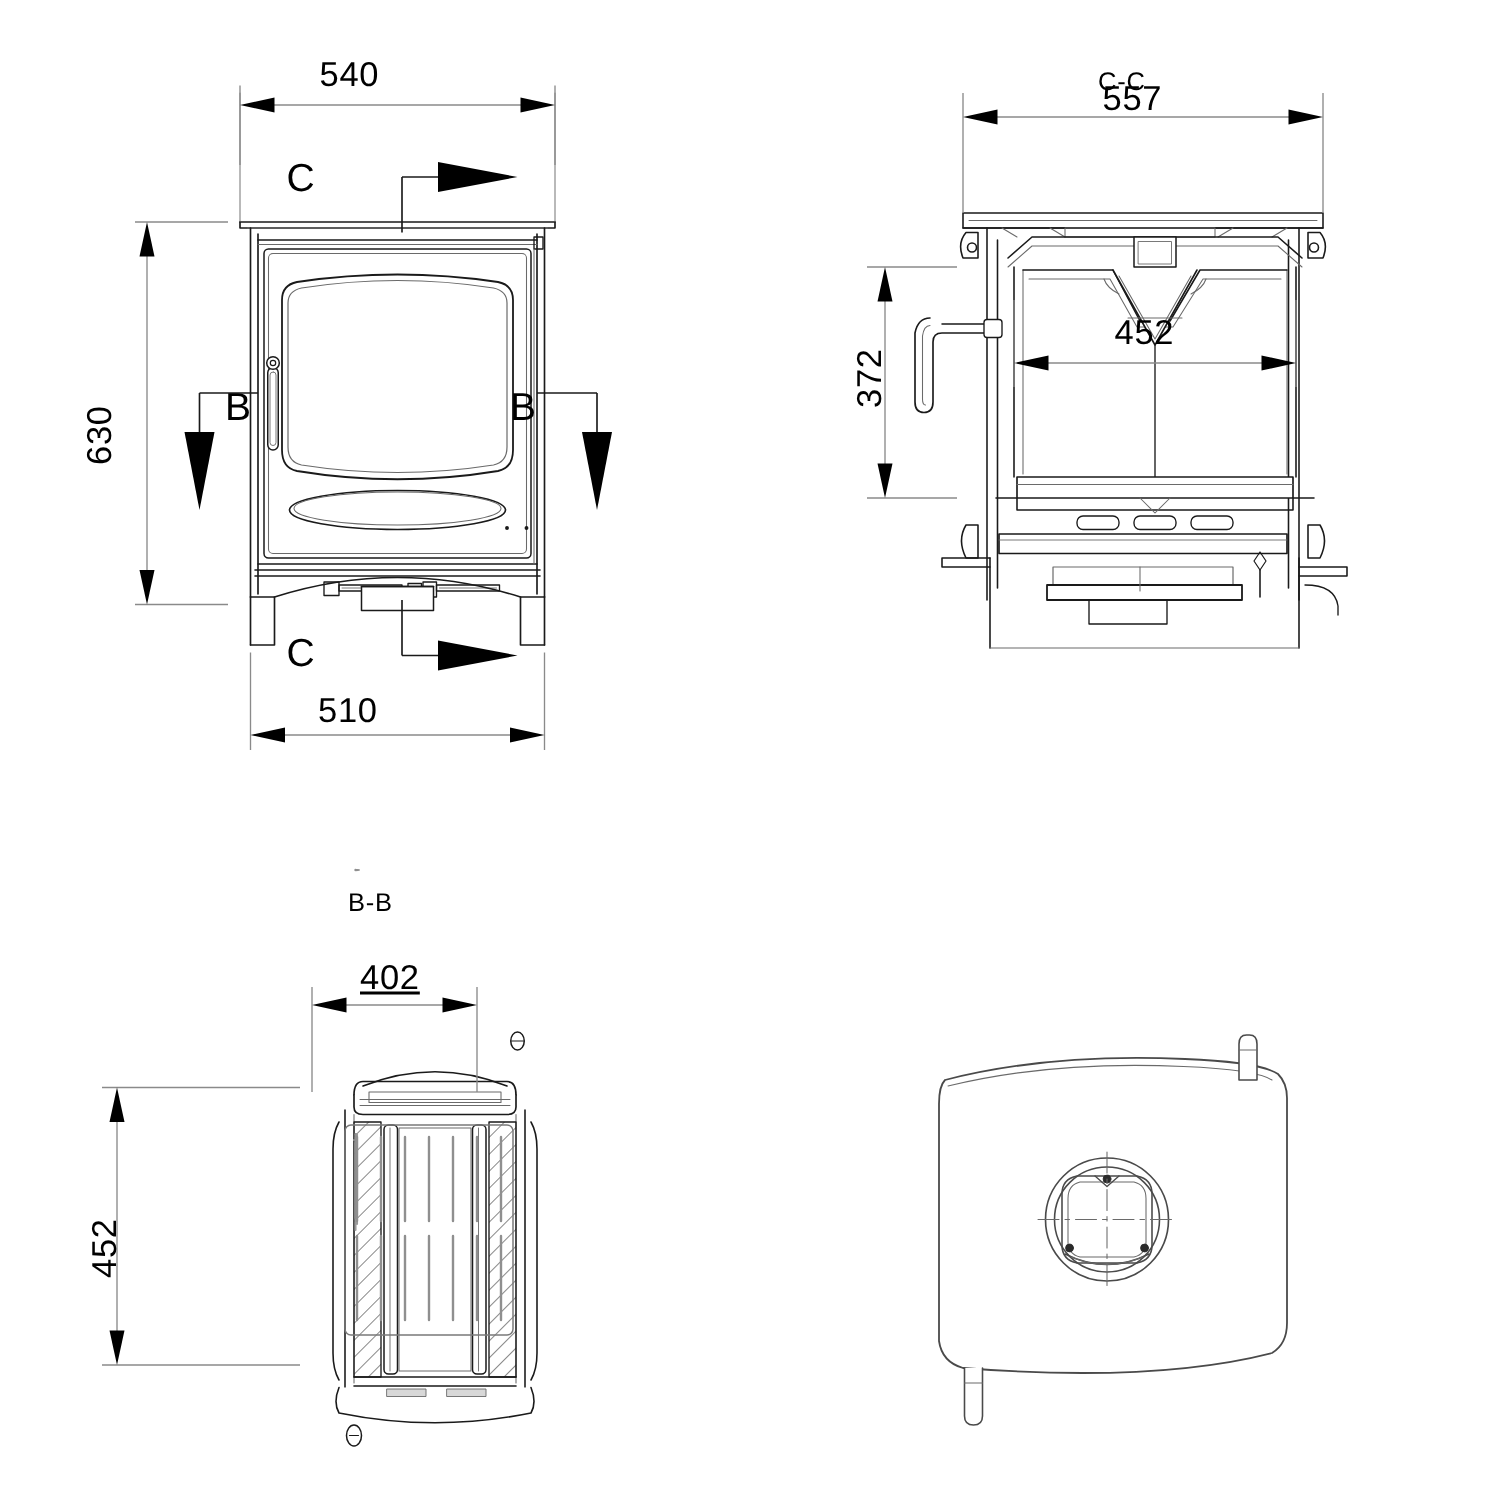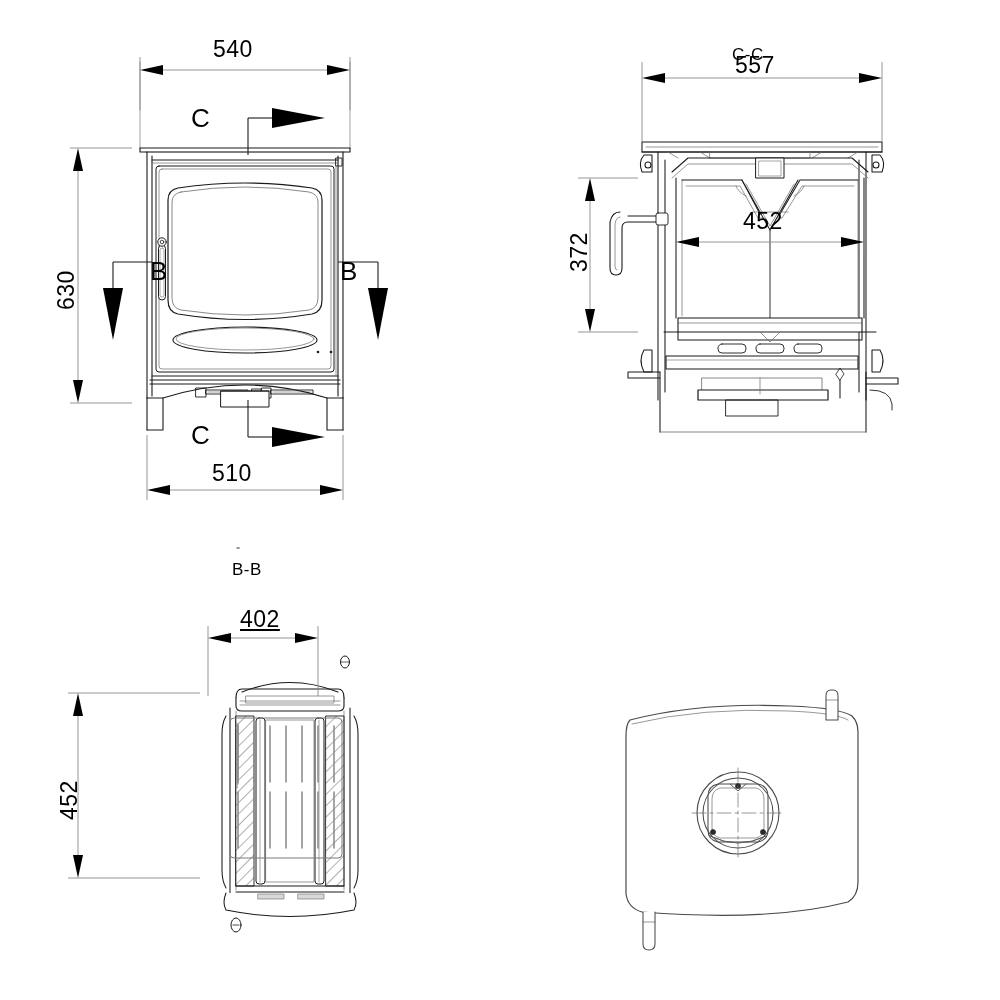--- a/index.html
+++ b/index.html
@@ -54,21 +54,21 @@
     color: #000;
     white-space: nowrap;
     user-select: none;
   }
 </style>
 </head>
 <body>
 
 <div id="sheet">
 
-  <div class="view" style="left:0px; top:0px; width:470px; height:520px;">
+  <div class="view" style="left:0px; top:0px; width:470px; height:520px;padding-left:20px;">
     <svg width="470" height="520" viewBox="0 0 470 520">
       <g fill="none" stroke="#1a1a1a" stroke-width="1.1" stroke-linejoin="round" stroke-linecap="round">
 
         <g>
           <rect x="140" y="62" width="210" height="86" fill="#ffffff" stroke="none"></rect>
           <line x1="140" y1="148" x2="350" y2="148"></line>
           <line x1="140" y1="62" x2="140" y2="148" stroke="#8a8a8a" stroke-width="0.8"></line>
           <line x1="350" y1="62" x2="350" y2="148" stroke="#8a8a8a" stroke-width="0.8"></line>
 
           <path d="M140 148 L140 152 L350 152 L350 148"></path>
@@ -319,21 +319,21 @@
       </g>
     </svg>
 
     <div class="viewtitle" style="left:172px; top:45px;">C-C</div>
 
     <div class="dimtext" style="left:175px; top:52px;text-align:right;">557</div>
     <div class="dimtext vert" style="left:6px; top:272px;">372</div>
     <div class="dimtext" style="left:183px; top:208px;">452</div>
   </div>
 
-  <div class="view" style="left:40px; top:548px; width:380px; height:400px;">
+  <div class="view" style="left:40px; top:580px; width:380px; height:400px;">
     <svg width="380" height="400" viewBox="0 0 380 400">
       <defs>
         <pattern id="hatchB" width="8" height="8" patternTransform="rotate(45)" patternUnits="userSpaceOnUse">
           <line x1="0" y1="0" x2="0" y2="8" stroke="#2a2a2a" stroke-width="0.75"></line>
         </pattern>
       </defs>
       <g fill="none" stroke="#1a1a1a" stroke-width="1.05" stroke-linejoin="round" stroke-linecap="round">
 
         <g>
           <path d="M205 128 Q250 123 295 128 Q306 130 306 140 L306 152 Q250 146 205 152 Q194 150 194 140 L194 128 Z" fill="none" stroke="none"></path>

